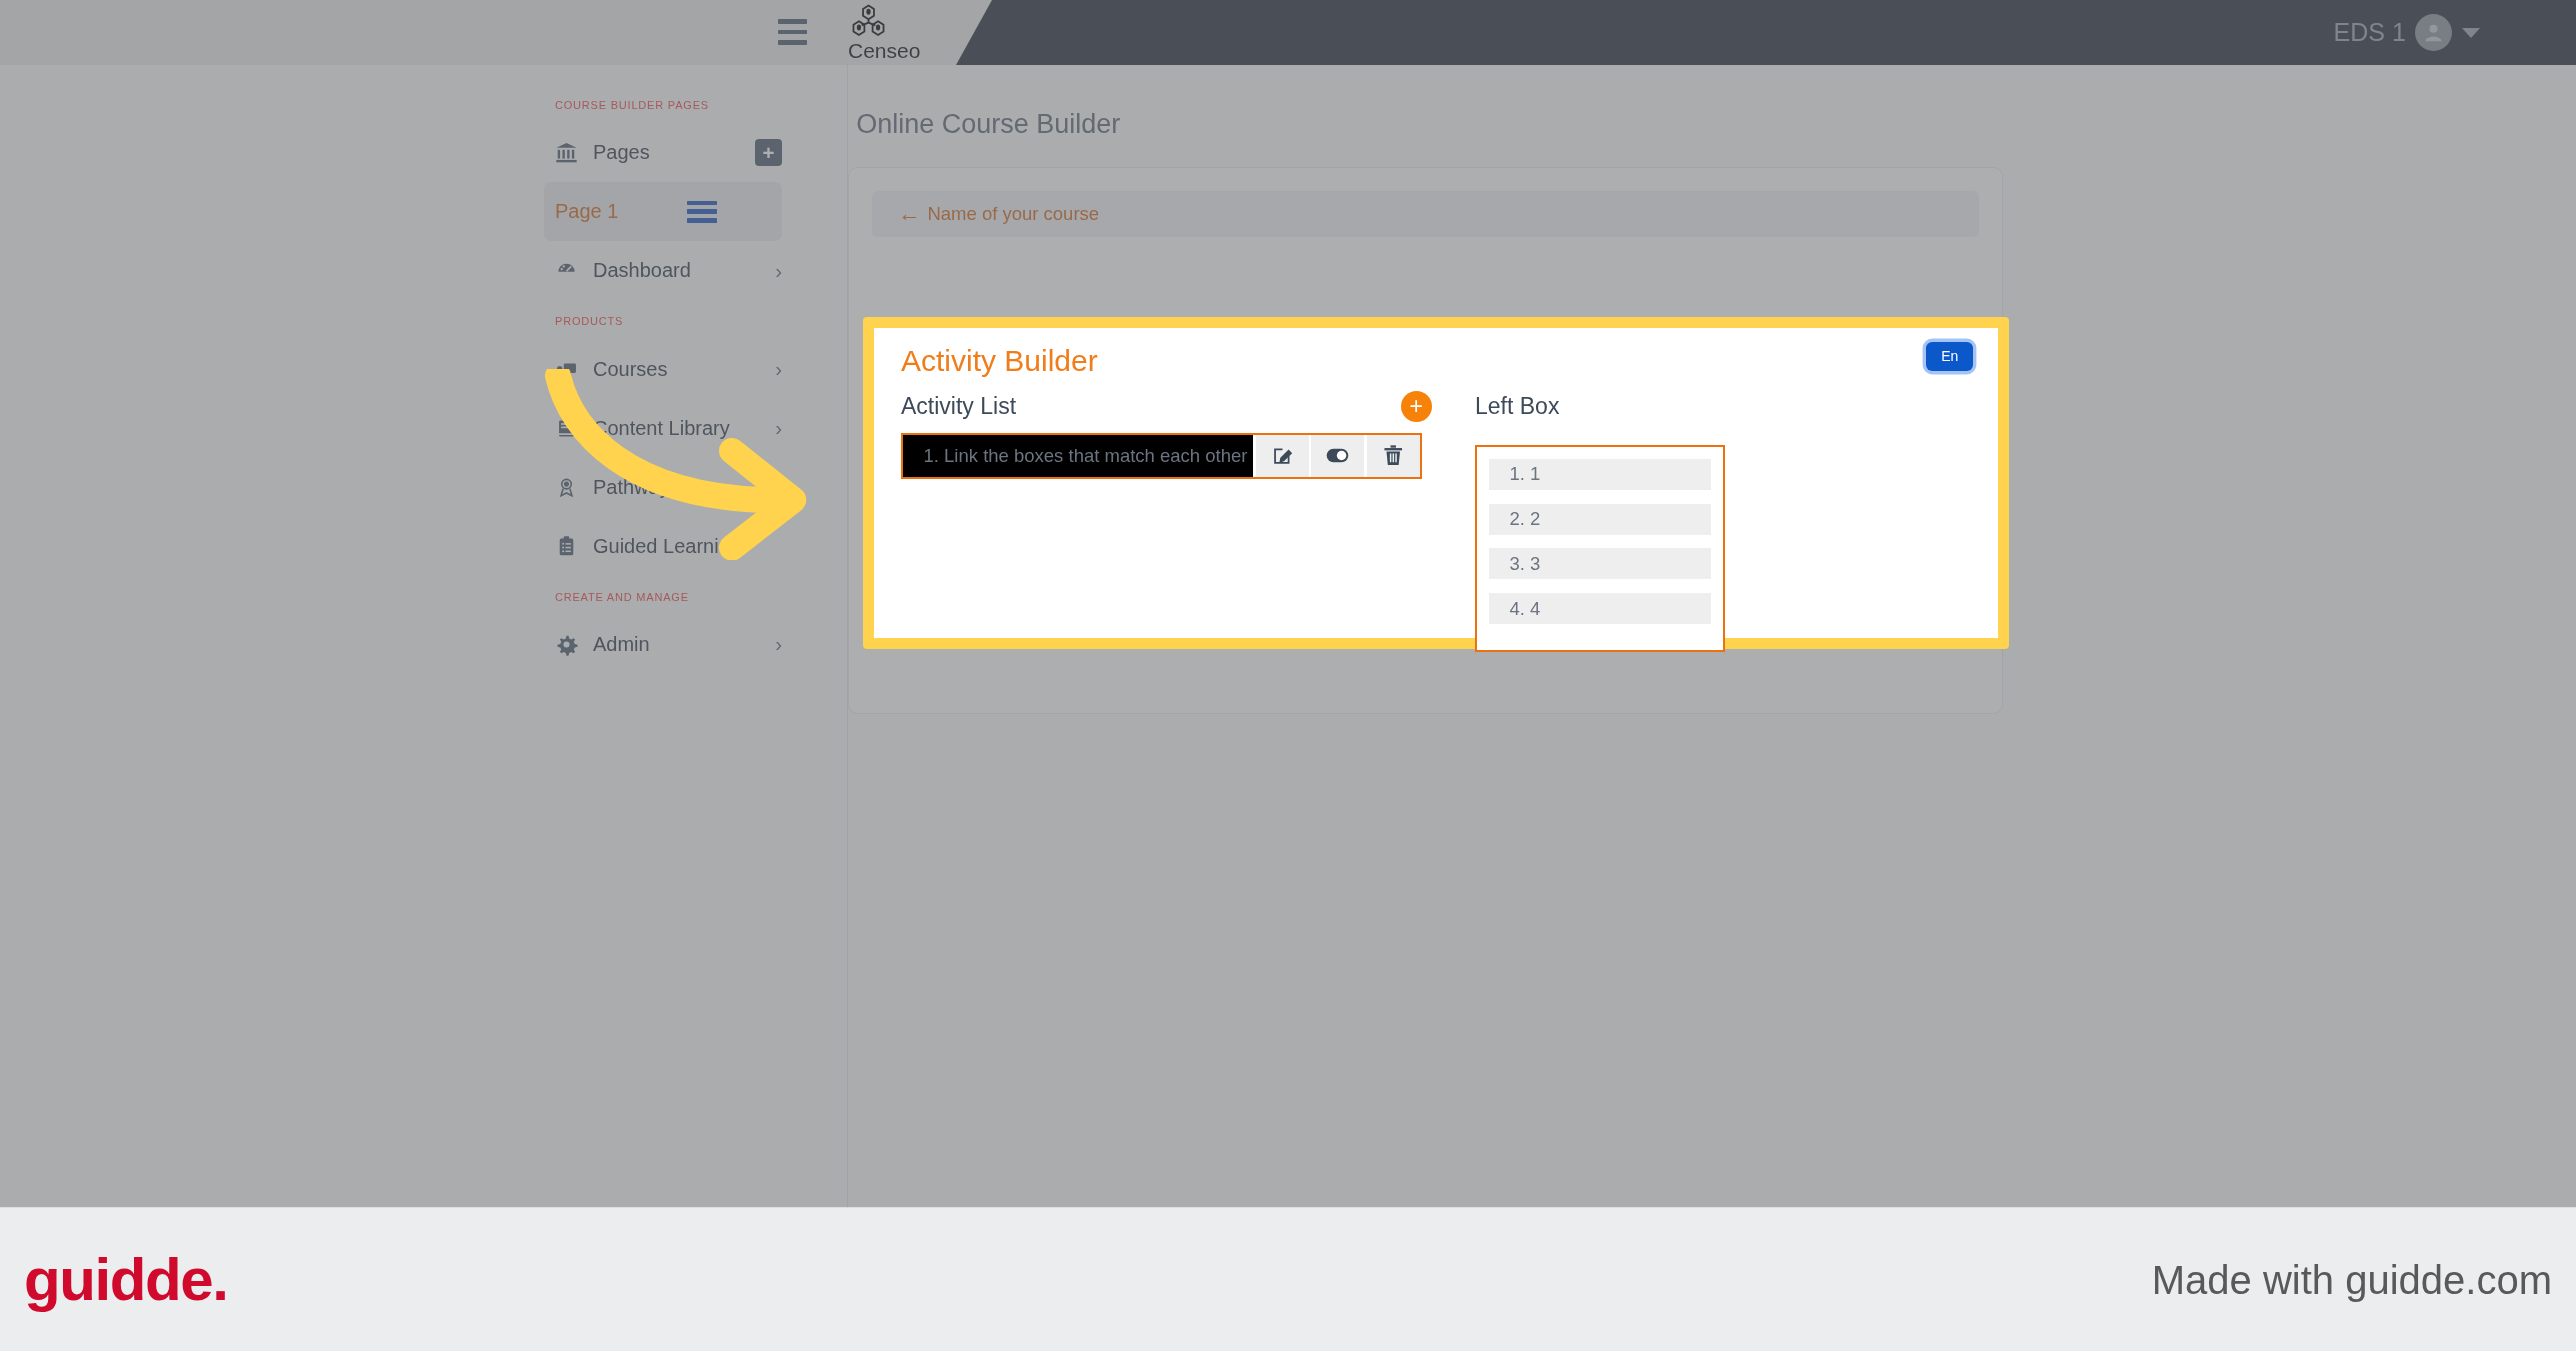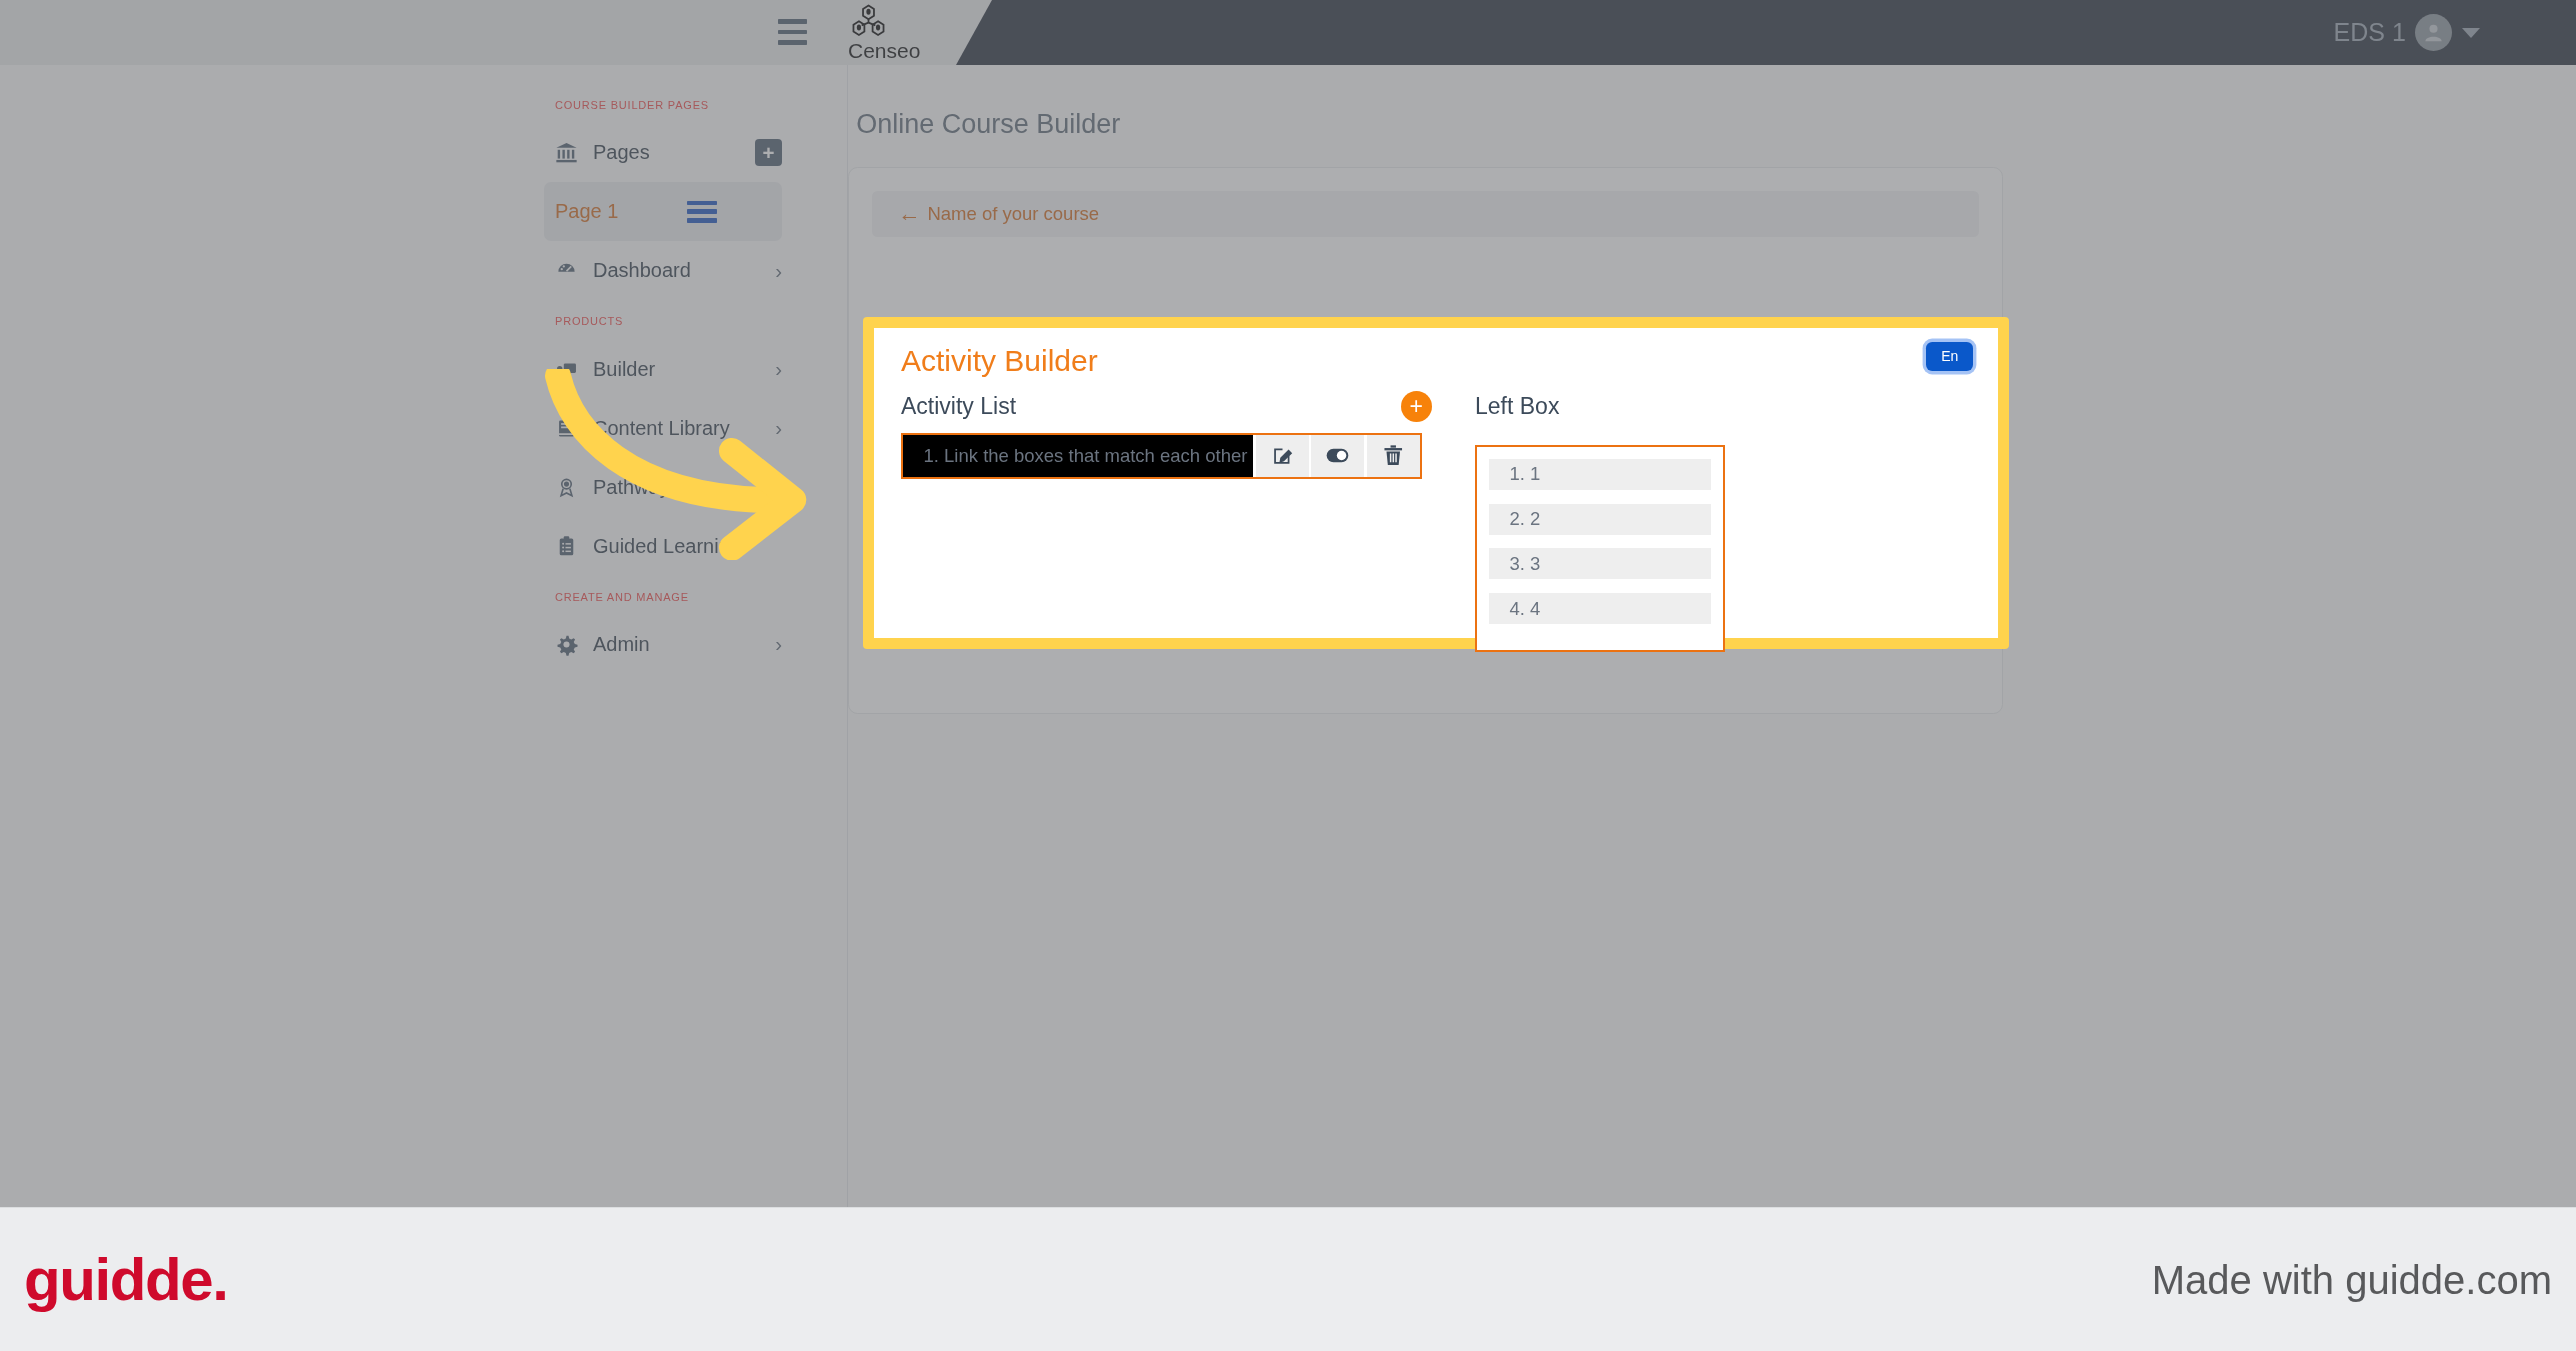--- a/index.html
+++ b/index.html
@@ -402,21 +402,21 @@
 
       <div class="sb-item">
         <span class="sb-icon">
           <svg width="23" height="23" viewBox="0 0 34 34" fill="#4b5b6e">
             <rect x="13" y="8" width="18" height="14" rx="2"></rect>
             <path d="M22 22 L22 27" stroke="#4b5b6e" stroke-width="2.4"></path>
             <circle cx="7" cy="16" r="4"></circle>
             <path d="M1 27 C1 20 13 20 13 27 Z"></path>
           </svg>
         </span>
-        <span class="sb-label">Builder</span>
+        <span class="sb-label">Courses</span>
         <span class="sb-chevron">›</span>
       </div>
 
       <div class="sb-item">
         <span class="sb-icon">
           <svg width="23" height="23" viewBox="0 0 34 34" fill="#4b5b6e">
             <rect x="6" y="5" width="22" height="24" rx="2"></rect>
             <rect x="9" y="9" width="16" height="2.6" fill="#fafafa"></rect>
             <rect x="9" y="14" width="16" height="2.6" fill="#fafafa"></rect>
             <rect x="6" y="24" width="22" height="2.6" fill="#fafafa"></rect>

